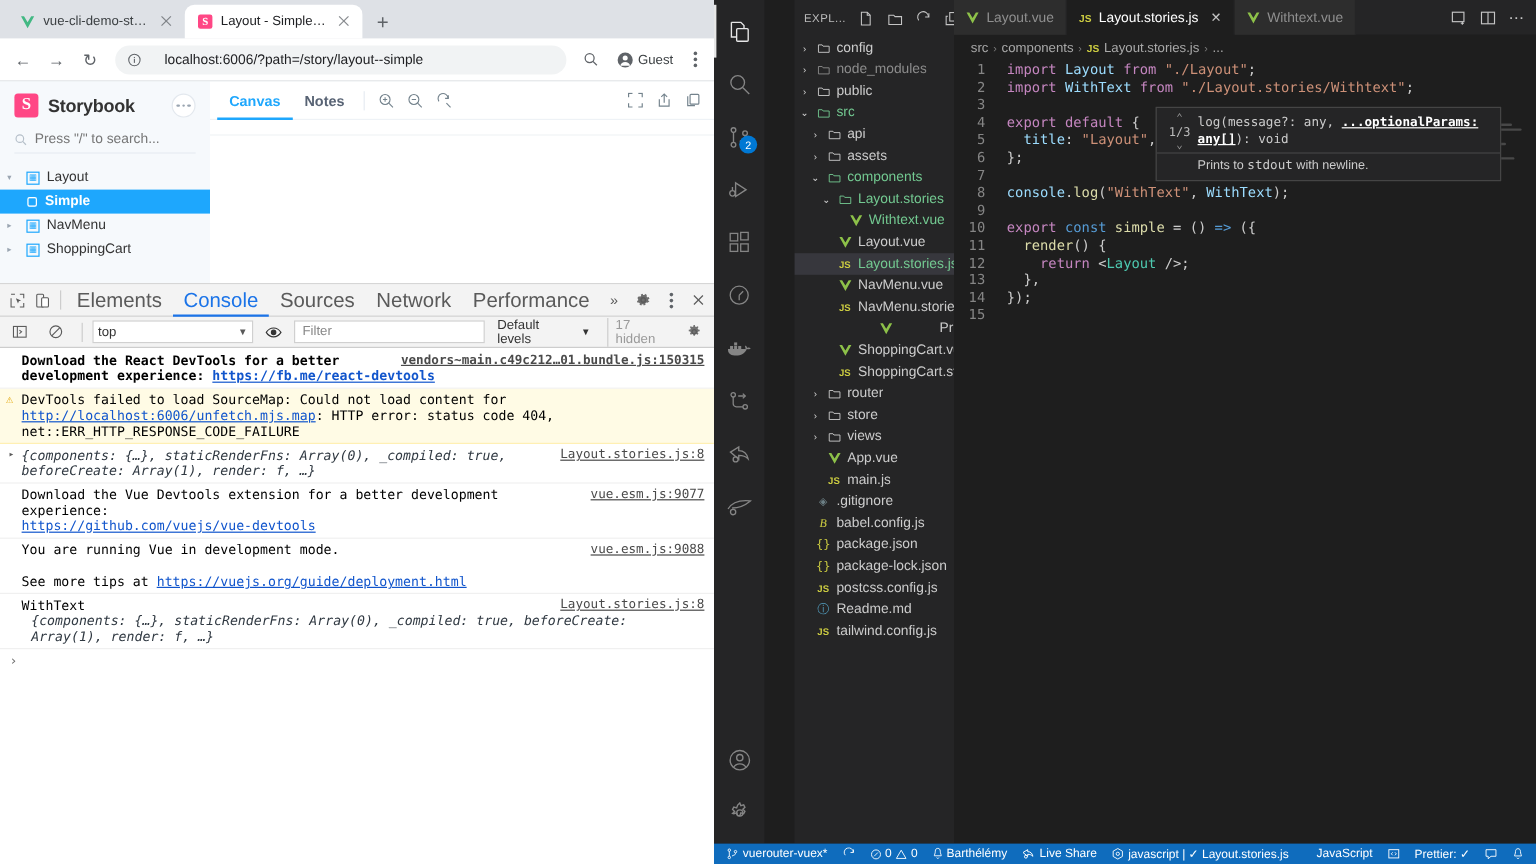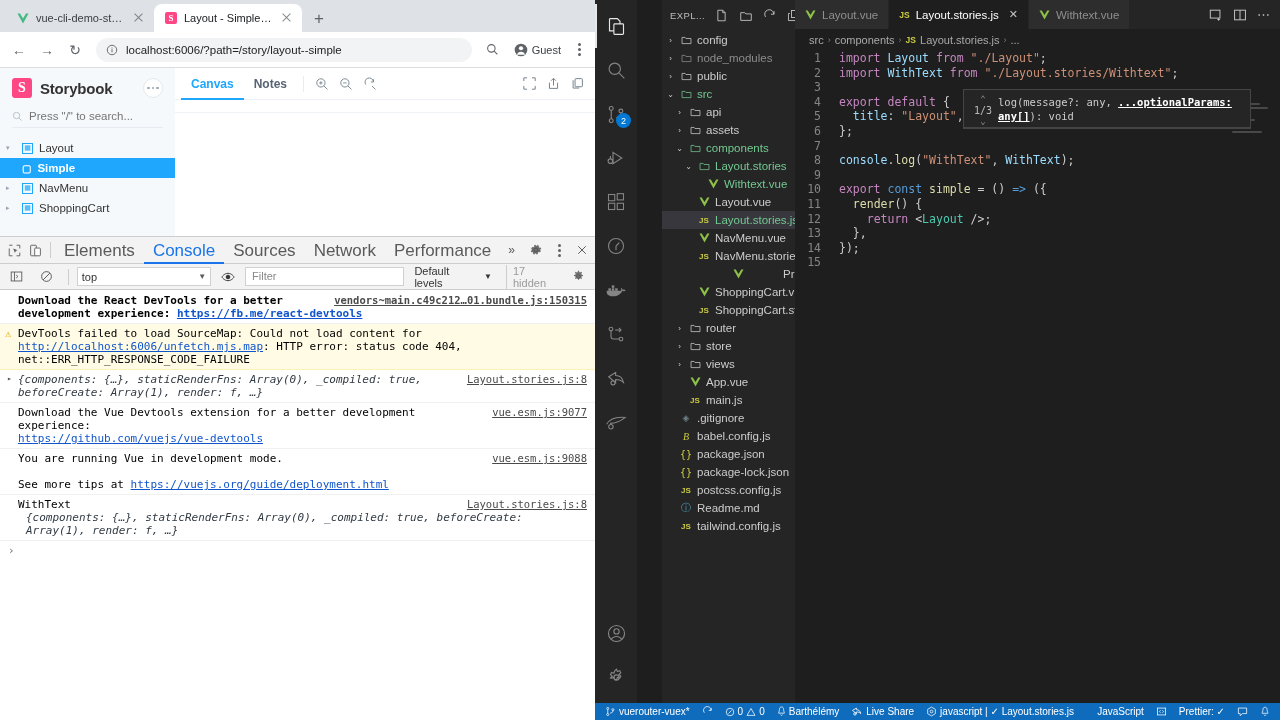--- a/index.html
+++ b/index.html
@@ -43,21 +43,21 @@
   .chrome-toolbar {
     height: 36px; background: #ffffff; display: flex; align-items: center;
     gap: 2px; padding: 0 6px; border-bottom: 1px solid #dadce0;
   }
   .nav-btn {
     width: 26px; height: 26px; display: flex; align-items: center; justify-content: center;
     color: #5f6368; font-size: 14px; border-radius: 50%;
   }
   .omnibox {
     flex: 1 1 auto; height: 24px; background: #f1f3f4; border-radius: 12px;
-    display: flex; align-items: center; gap: 8px; padding: 0 10px; margin: 0 6px;
+    display: flex; align-items: center; gap: 19px; padding: 0 10px; margin: 0 6px;
     font-size: 11.5px; color: #202124; min-width: 0;
   }
   .omnibox .url { white-space: nowrap; overflow: hidden; text-overflow: ellipsis; }
   .guest-chip {
     display: flex; align-items: center; gap: 4px; font-size: 11px; color: #3c4043;
     padding: 2px 6px; border-radius: 12px;
   }
   .kebab { width: 20px; display: flex; flex-direction: column; align-items: center; gap: 2px; }
   .kebab i { width: 3px; height: 3px; background: #5f6368; border-radius: 50%; display: block; }
 
@@ -987,20 +987,21 @@
         </div>
 
         <div class="sighelp">
           <div class="sig-nav">
             <div>⌃</div>
             <div class="cnt">1/3</div>
             <div>⌄</div>
           </div>
           <div class="sig-main"><span>log(message?: any, </span><span class="sig-param">...optionalParams: any[]</span><span>): void</span></div>
           <div class="sig-divider"></div>
+          <div class="sig-doc"><span>Prints to </span><code>stdout</code><span> with newline.</span></div>
         </div>
       </div>
     </div>
 
     <div id="statusbar">
       <div class="sb-cell">
         <span>
           <svg width="11" height="11" viewBox="0 0 16 16" fill="none" stroke="#fff" stroke-width="1.1">
               <circle cx="4" cy="3.6" r="1.5"></circle>
               <circle cx="4" cy="12.4" r="1.5"></circle>

